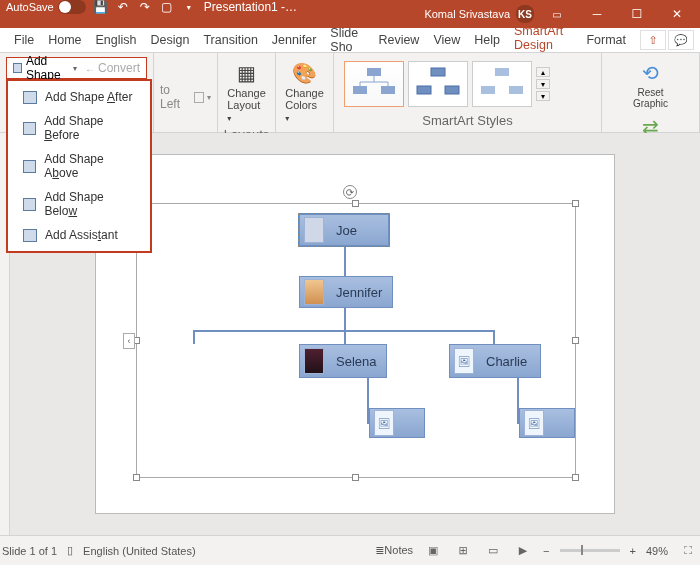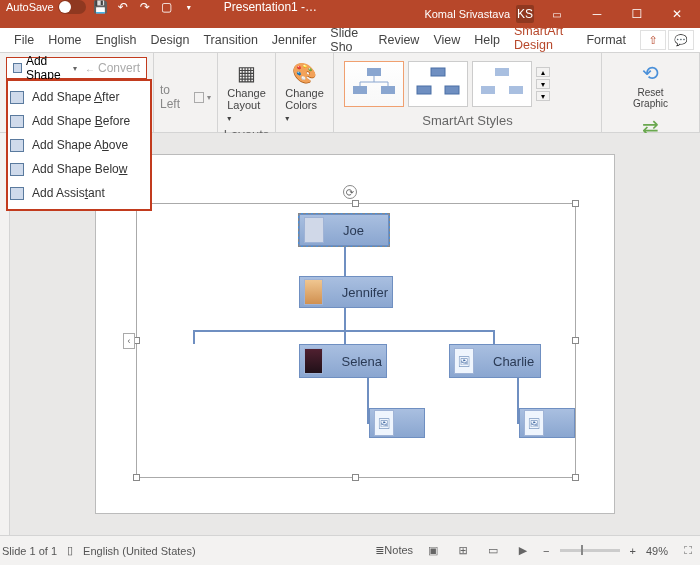--- a/index.html
+++ b/index.html
@@ -6,39 +6,39 @@
 body { background: #fff; width: 700px; height: 565px; overflow: hidden; font-size: 12px; }
 
 .titlebar { background: #b7472a; color: #fff; height: 28px; display: flex; align-items: flex-start; padding: 0 6px; }
 .titlebar-left { display: flex; align-items: center; gap: 8px; flex: 1; }
 .autosave { display: flex; align-items: center; gap: 4px; font-size: 11px; }
 .toggle { width: 28px; height: 14px; background: #8f3820; border-radius: 7px; position: relative; }
 .toggle::after { content: ""; position: absolute; width: 12px; height: 12px; background: #fff; border-radius: 50%; top: 1px; left: 1px; }
 .qat-icon { width: 14px; height: 14px; display: inline-flex; align-items: center; justify-content: center; color: #fff; font-size: 12px; }
 .title-center { font-size: 12px; }
 .titlebar-right { display: flex; align-items: center; gap: 6px; }
-.user-badge { width: 18px; height: 18px; background: #8f3820; border-radius: 2px; display: flex; align-items: center; justify-content: center; font-size: 12px; font-weight: 400; }
+.user-badge { width: 18px; height: 18px; background: #8f3820; border-radius: 8px; display: flex; align-items: center; justify-content: center; font-size: 10px; font-weight: 700; }
 .win-btn { width: 34px; height: 28px; display: flex; align-items: center; justify-content: center; color: #fff; }
 
 .menubar { background: #fff; border-bottom: 1px solid #d4d4d4; height: 25px; display: flex; align-items: center; padding-left: 14px; gap: 14px; }
 .menu-item { color: #444; font-size: 12.5px; cursor: pointer; }
 .menu-item.active { color: #b7472a; border-bottom: 2px solid #b7472a; padding-bottom: 2px; }
 .menu-right { margin-left: auto; display: flex; gap: 2px; padding-right: 6px; }
 .menu-right-btn { width: 26px; height: 20px; border: 1px solid #e0e0e0; display: flex; align-items: center; justify-content: center; color: #b7472a; font-size: 11px; }
 
 .ribbon { background: #f3f2f1; height: 80px; display: flex; border-bottom: 1px solid #d4d4d4; position: relative; }
 .ribbon-group { border-right: 1px solid #d4d4d4; padding: 4px 6px; display: flex; flex-direction: column; }
 .ribbon-group-label { font-size: 13px; color: #666; text-align: center; margin-top: auto; padding-top: 2px; }
 
 .addshape-btn { border: 1px solid #c23b1e; background: #fff; height: 22px; display: flex; align-items: center; padding: 0 6px; gap: 4px; font-size: 12px; }
 .addshape-btn .sq { width: 12px; height: 10px; border: 1px solid #5a7a9e; background: #cfdaeb; }
 .addshape-btn .dd { font-size: 8px; color: #666; margin-left: 2px; }
 
 .dropdown { position: absolute; top: 26px; left: 6px; width: 146px; background: #fff; border: 2px solid #c23b1e; z-index: 10; padding: 4px 0; }
-.dropdown-item { display: flex; align-items: center; gap: 8px; padding: 5px 2px; font-size: 12px; color: #333; cursor: pointer; }
+.dropdown-item { display: flex; align-items: center; gap: 8px; padding: 5px 15px; font-size: 12px; color: #333; cursor: pointer; }
 .dropdown-item .sq { width: 14px; height: 13px; border: 1px solid #5a7a9e; background: #cfdaeb; }
 .dropdown-item u { text-decoration: underline; }
 
 .promote-btn { color: #aaa; font-size: 12px; display: flex; align-items: center; gap: 3px; }
 .promote-btn .arr { font-size: 10px; }
 
 .r2l { color: #888; font-size: 12px; display: flex; align-items: center; gap: 3px; margin-top: 26px; }
 .r2l .sq { width: 11px; height: 11px; border: 1px solid #aaa; }
 
 .ribbon-big-btn { display: flex; flex-direction: column; align-items: center; padding: 2px 4px; color: #444; font-size: 11px; }
@@ -60,21 +60,21 @@
 .smartart-frame { position: absolute; left: 40px; top: 48px; width: 440px; height: 275px; border: 1px solid #aaa; }
 .handle { width: 7px; height: 7px; background: #fff; border: 1px solid #888; position: absolute; }
 .handle.tl { top: -4px; left: -4px; } .handle.tr { top: -4px; right: -4px; }
 .handle.bl { bottom: -4px; left: -4px; } .handle.br { bottom: -4px; right: -4px; }
 .handle.tm { top: -4px; left: 50%; margin-left: -4px; } .handle.bm { bottom: -4px; left: 50%; margin-left: -4px; }
 .handle.ml { top: 50%; left: -4px; margin-top: -4px; } .handle.mr { top: 50%; right: -4px; margin-top: -4px; }
 .rotate-handle { position: absolute; top: -20px; left: 50%; margin-left: -7px; width: 14px; height: 14px; border: 1px solid #888; border-radius: 50%; display: flex; align-items: center; justify-content: center; font-size: 10px; color: #666; }
 .textpane-toggle { position: absolute; left: -14px; top: 50%; margin-top: -8px; width: 12px; height: 16px; border: 1px solid #aaa; background: #fff; font-size: 9px; display: flex; align-items: center; justify-content: center; color: #666; }
 
 .org { position: relative; width: 100%; height: 100%; }
-.node { position: absolute; background: linear-gradient(#a9bfe0,#8aa6d0); border: 1px solid #6f8fc1; color: #2a3a55; display: flex; align-items: center; gap: 19px; padding: 0 4px; font-size: 13px; }
+.node { position: absolute; background: linear-gradient(#a9bfe0,#8aa6d0); border: 1px solid #6f8fc1; color: #2a3a55; display: flex; align-items: center; gap: 12px; padding: 0 4px; font-size: 13px; }
 .node .avatar { width: 20px; height: 26px; background: #d0d8e8; border: 1px solid #9fb3d6; }
 .node .avatar.img { background: linear-gradient(#f0c690,#d09050); }
 .node .avatar.img2 { background: linear-gradient(#a06040,#603020); }
 .node .avatar.img3 { background: linear-gradient(#502030,#201018); }
 .node .avatar.pic-placeholder { background: #eff5fd; display: flex; align-items: center; justify-content: center; font-size: 10px; color: #4a6fa5; }
 .node.selected { outline: 1px dashed #888; box-shadow: 0 0 0 1px #4a90d9; }
 .line { position: absolute; background: #6f8fc1; }
 
 .statusbar { background: #f3f2f1; border-top: 1px solid #d4d4d4; height: 30px; display: flex; align-items: center; padding: 0 2px; gap: 10px; font-size: 11px; color: #555; }
 .statusbar .spacer { flex: 1; }
@@ -89,21 +89,21 @@
   <div class="titlebar-left">
     <div class="autosave">
       <span>AutoSave</span>
       <span class="toggle"></span>
     </div>
     <span class="qat-icon">💾</span>
     <span class="qat-icon">↶</span>
     <span class="qat-icon">↷</span>
     <span class="qat-icon">▢</span>
     <span class="qat-icon" style="font-size:8px">▾</span>
-    <span class="title-center" style="margin-left:20px">Presentation1 -…</span>
+    <span class="title-center" style="">Presentation1 -…</span>
   </div>
   <div class="titlebar-right">
     <span style="font-size:11px">Komal Srivastava</span>
     <span class="user-badge">KS</span>
     <span class="win-btn" style="font-size:10px">▭</span>
     <span class="win-btn">─</span>
     <span class="win-btn">☐</span>
     <span class="win-btn">✕</span>
   </div>
 </div>

